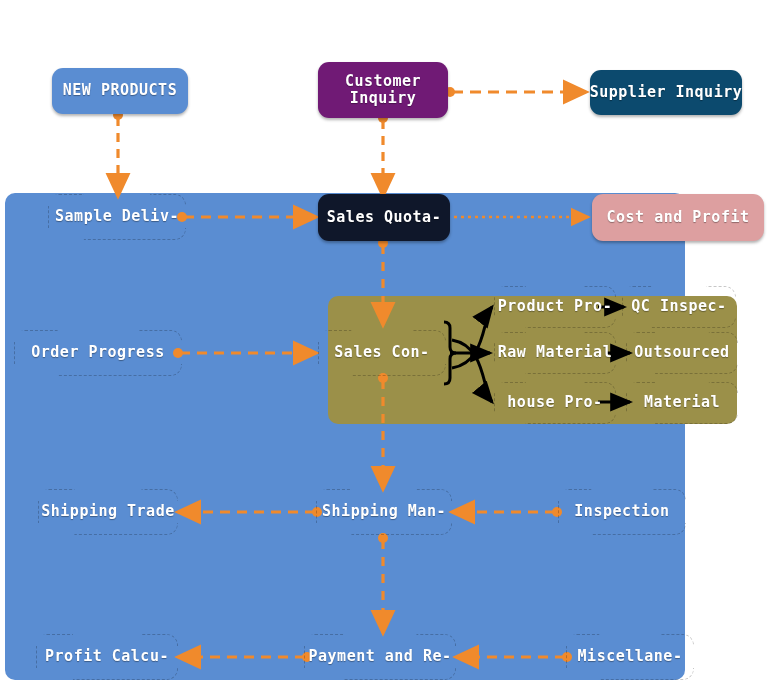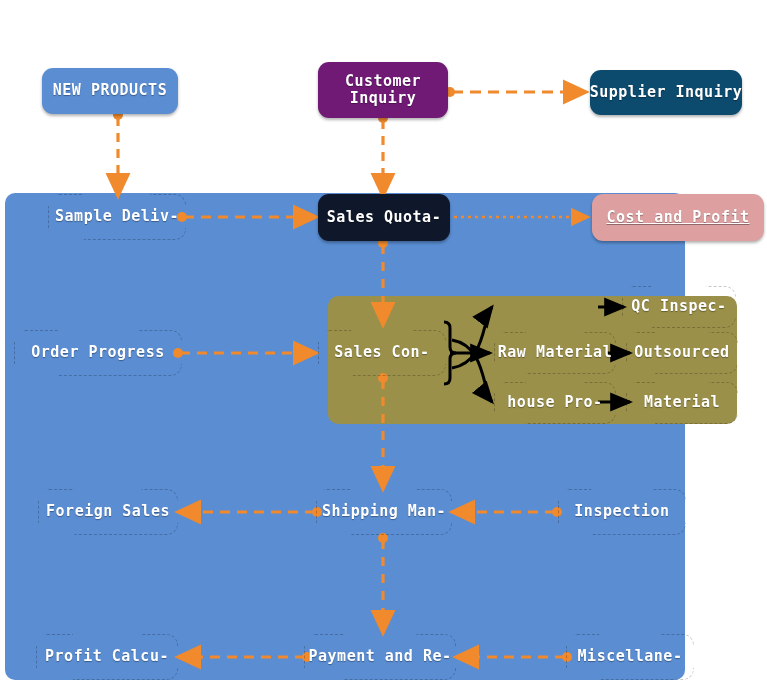--- a/index.html
+++ b/index.html
@@ -177,49 +177,50 @@
       </g>
       <g>
         <line x1="607" y1="353" x2="630" y2="353" marker-end="url(#barrow)"></line>
       </g>
       <g>
         <line x1="598" y1="402" x2="630" y2="402" marker-end="url(#barrow)"></line>
       </g>
     </g>
   </svg>
 
-  <div class="node solid" style="left:42px; top:68px; width:136px; height:46px; background:#5a8dd2;">NEW PRODUCTS</div>
+  <div class="node solid" style="left:52px; top:68px; width:136px; height:46px; background:#5a8dd2;">NEW PRODUCTS</div>
 
   <div class="node solid" style="left:318px; top:62px; width:130px; height:56px; background:#701a75;">Customer
 Inquiry</div>
 
   <div class="node solid" style="left:590px; top:70px; width:152px; height:45px; background:#0c4a6e;">Supplier Inquiry</div>
 
   <div class="node ghost" style="left:48px; top:194px; width:138px; height:46px;">Sample Deliv-</div>
 
   <div class="node solid" style="left:318px; top:194px; width:132px; height:47px; background:#0f172a;">Sales Quota-</div>
 
-  <div class="node solid" style="left:592px; top:194px; width:172px; height:47px; background:#dd9fa0;text-decoration:underline;">Cost and Profit</div>
+  <div class="node solid" style="left:592px; top:194px; width:172px; height:47px; background:#dd9fa0;">Cost and Profit</div>
 
   <div class="node ghost" style="left:14px; top:330px; width:168px; height:46px;text-align:center;">Order Progress</div>
 
   <div class="node ghost" style="left:318px; top:330px; width:128px; height:46px;">Sales Con-</div>
 
+  <div class="node ghost" style="left:494px; top:286px; width:122px; height:42px;">Product Pro-</div>
 
   <div class="node ghost" style="left:622px; top:286px; width:114px; height:42px;">QC Inspec-</div>
 
   <div class="node ghost" style="left:494px; top:332px; width:122px; height:42px;">Raw Material</div>
 
   <div class="node ghost" style="left:626px; top:332px; width:112px; height:42px;">Outsourced</div>
 
   <div class="node ghost" style="left:494px; top:382px; width:122px; height:42px;">house Pro-</div>
 
   <div class="node ghost" style="left:626px; top:382px; width:112px; height:42px;">Material</div>
 
-  <div class="node ghost" style="left:38px; top:489px; width:140px; height:46px;">Foreign Sales</div>
+  <div class="node ghost" style="left:38px; top:489px; width:140px; height:46px;">Shipping Trade</div>
 
   <div class="node ghost" style="left:316px; top:489px; width:136px; height:46px;">Shipping Man-</div>
 
   <div class="node ghost" style="left:558px; top:489px; width:128px; height:46px;">Inspection</div>
 
   <div class="node ghost" style="left:36px; top:634px; width:142px; height:46px;">Profit Calcu-</div>
 
   <div class="node ghost" style="left:304px; top:634px; width:152px; height:46px;">Payment and Re-</div>
 
   <div class="node ghost" style="left:566px; top:634px; width:128px; height:46px;">Miscellane-</div>

